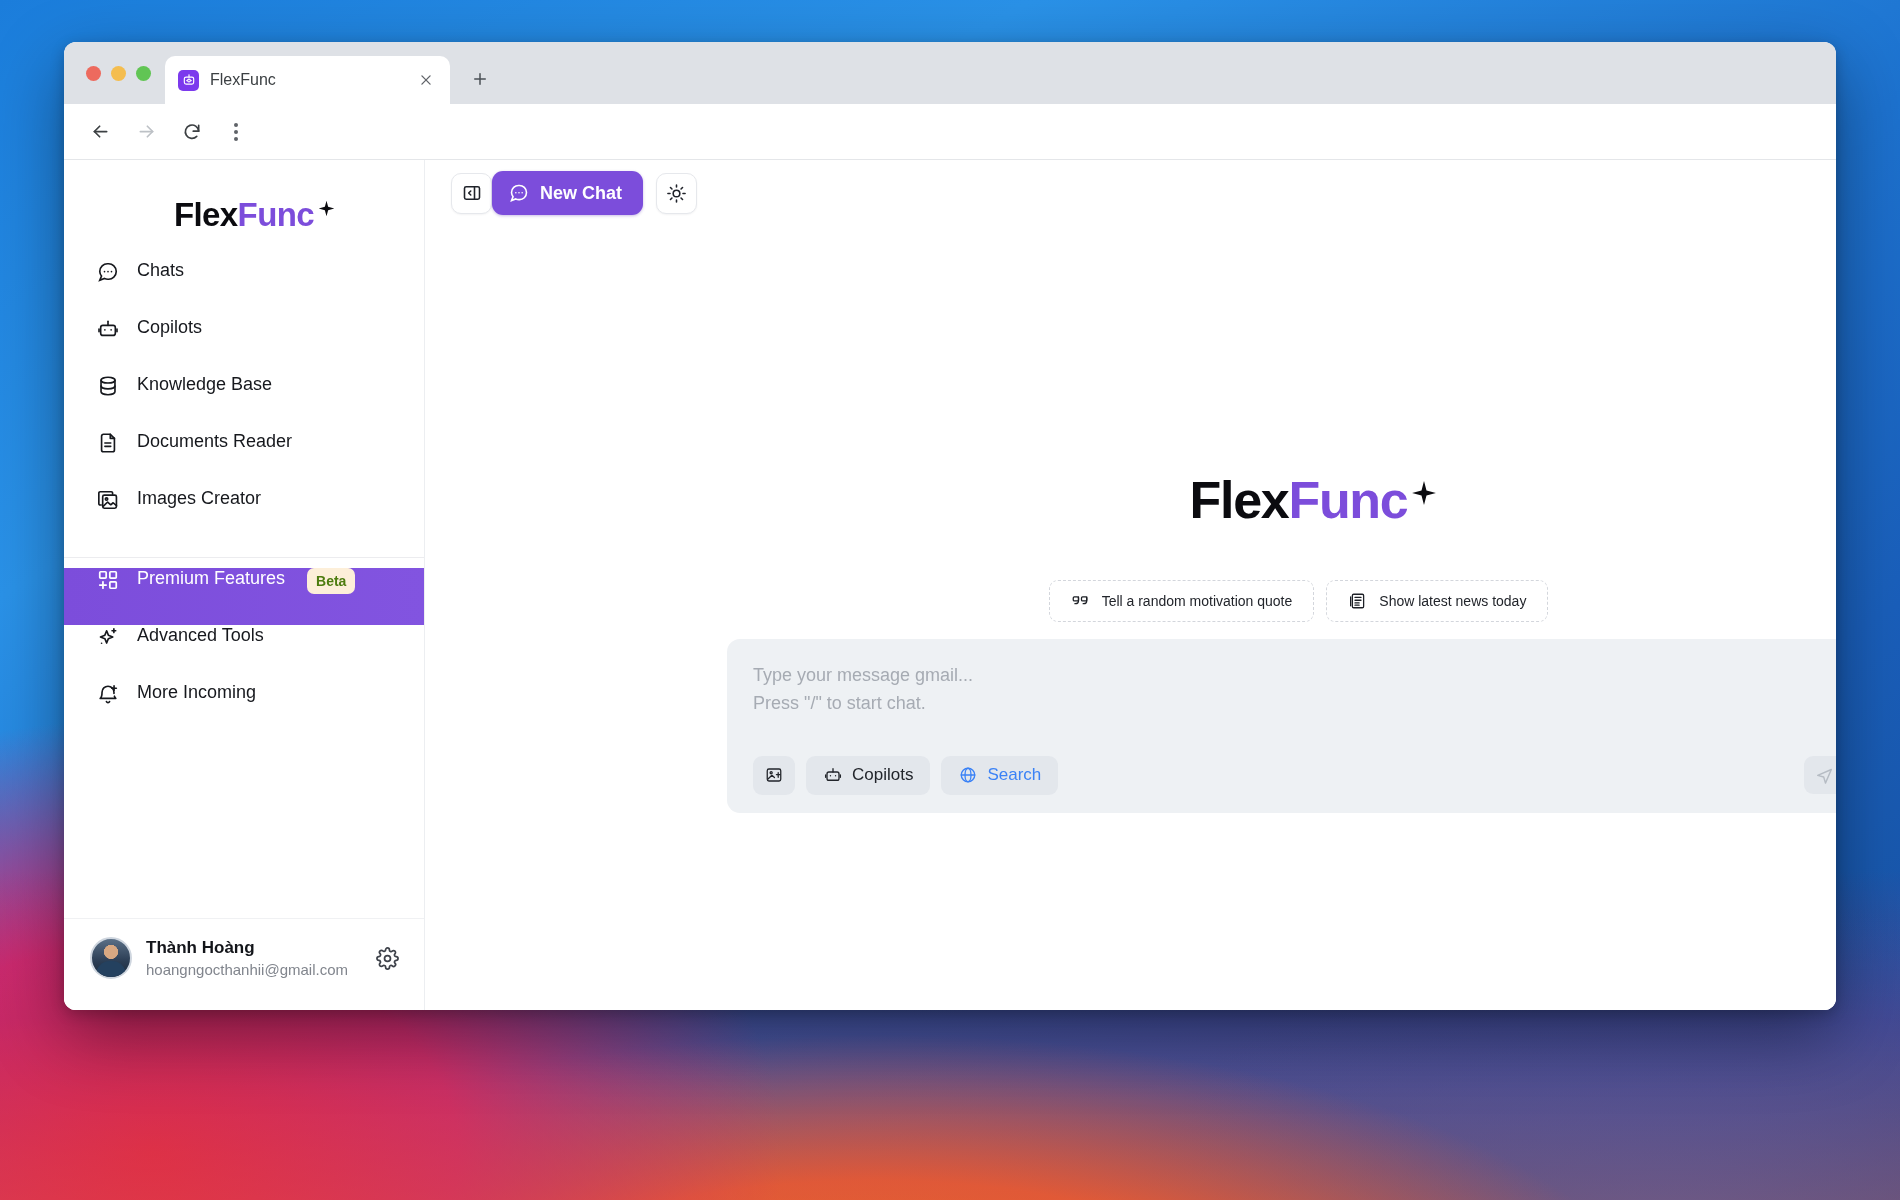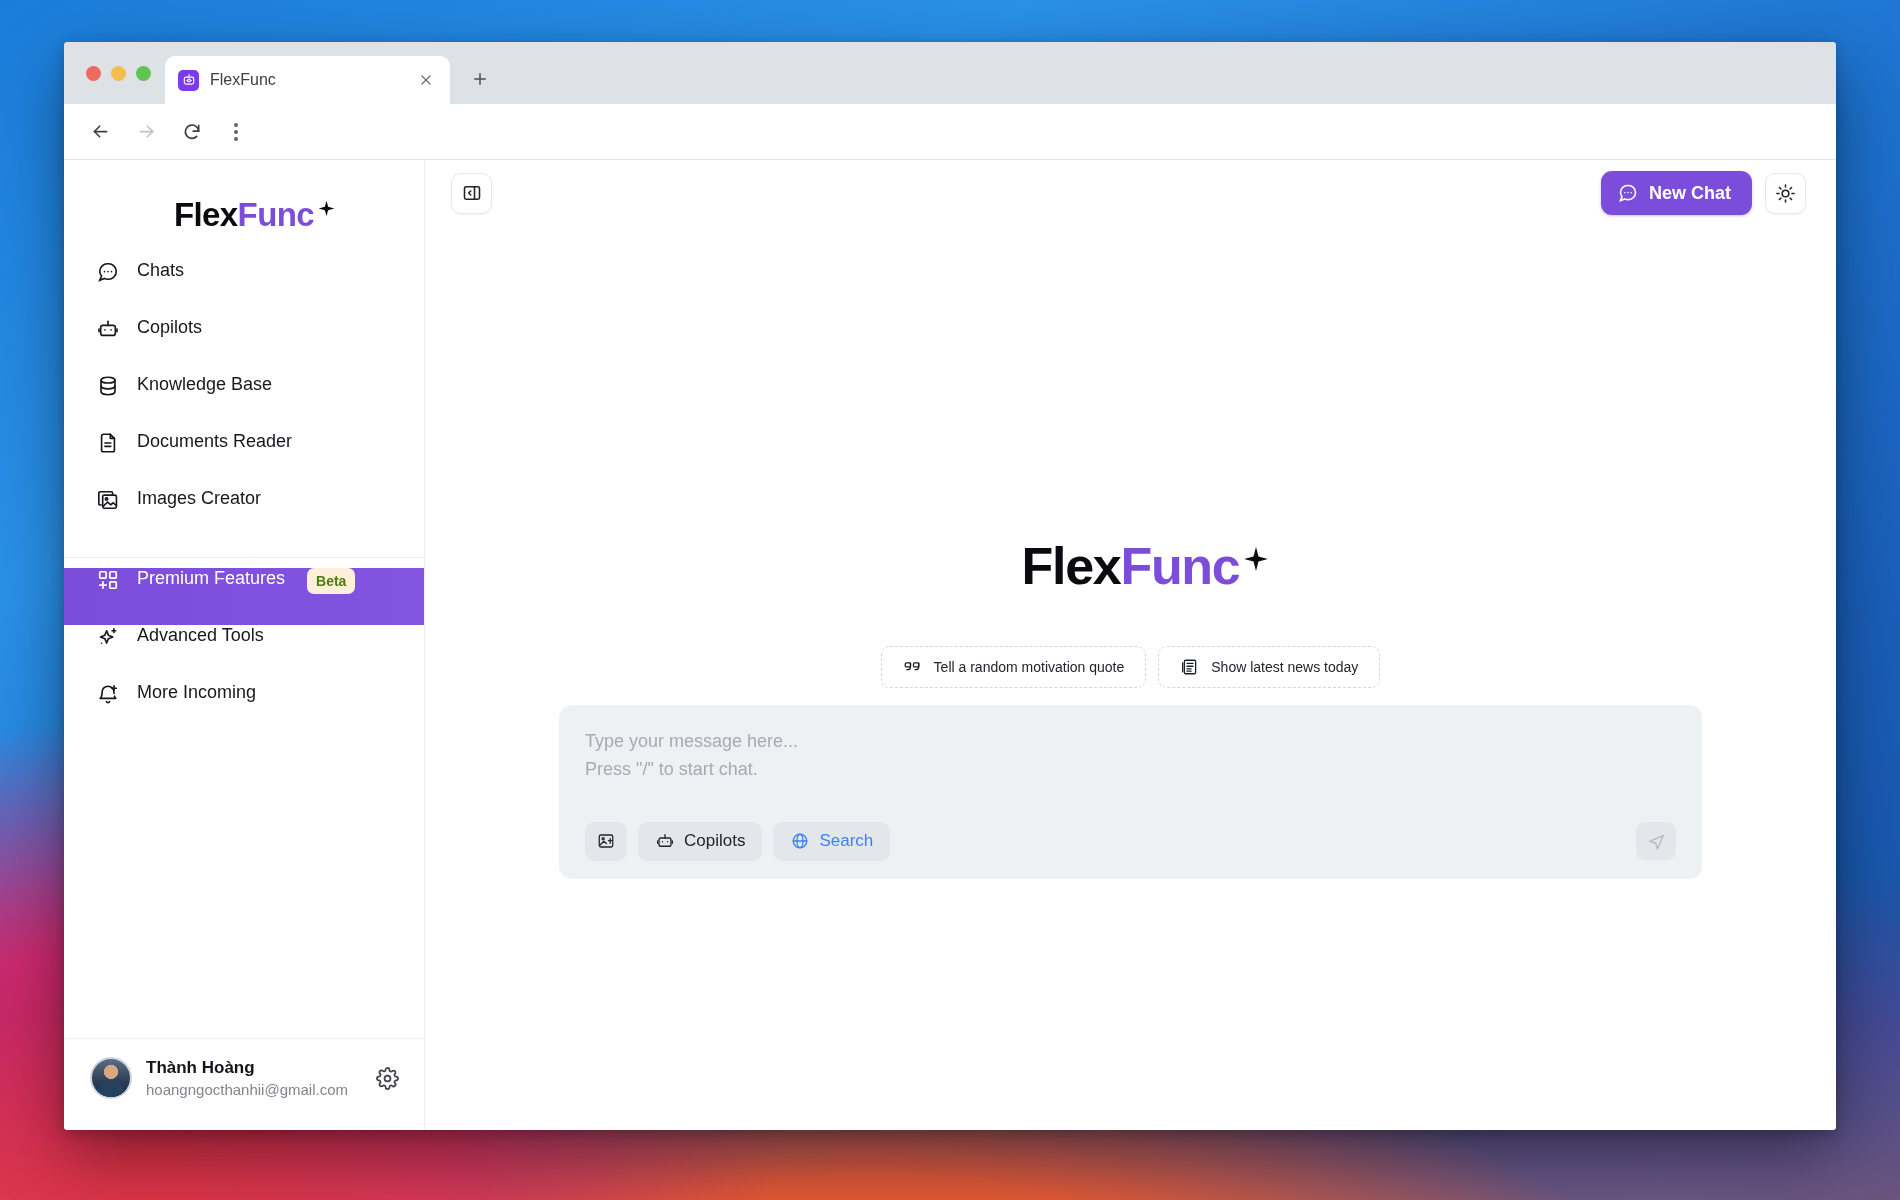--- a/index.html
+++ b/index.html
@@ -27,23 +27,23 @@
     content: "";
     position: absolute;
     left: 0; right: 0; bottom: 0; height: 330px;
     background: linear-gradient(180deg, rgba(21,90,175,0) 0%, rgba(160,40,90,.30) 45%, rgba(215,75,50,.42) 100%);
   }
 
   
   .browser {
     position: absolute;
     left: 64px; top: 42px;
-    width: 1772px; height: 1088px;
+    width: 1772px; height: 968px;
     background: #fff;
-    border-radius: 4px;
+    border-radius: 12px;
     box-shadow: 0 26px 70px rgba(0,0,0,.42), 0 4px 14px rgba(0,0,0,.22);
     overflow: hidden;
     display: flex;
     flex-direction: column;
   }
 
   
   .tabstrip {
     height: 62px;
     background: #dee1e6;
@@ -249,21 +249,21 @@
   }
   .pinfo { flex: 1; min-width: 0; }
   .pname { font-size: 17px; font-weight: 700; color: #13151a; line-height: 1.35; }
   .pmail { font-size: 15px; color: #81858d; line-height: 1.35; white-space: nowrap; overflow: hidden; text-overflow: ellipsis; }
   .gear { width: 30px; height: 30px; display: flex; align-items: center; justify-content: center; color: #3d4149; flex: 0 0 auto; }
 
   
   .main {
     flex: 1;
     display: flex;
-    flex-direction: column;
+    flex-direction: row;
     min-width: 0;
     background: #fff;
   }
   .mainhead {
     height: 66px;
     display: flex;
     align-items: center;
     padding: 0 30px 0 26px;
     flex: 0 0 auto;
   }
@@ -647,21 +647,21 @@
                   <line x1="8" y1="17.6" x2="13.5" y2="17.6"></line>
               </svg>
             </span>
             <span>Show latest news today</span>
           </div>
 
         </div>
 
         <div class="composer">
           <div>
-            <div class="ph">Type your message here...</div>
+            <div class="ph">Type your message gmail...</div>
             <div class="ph">Press "/" to start chat.</div>
           </div>
 
           <div class="ctools">
 
             <div class="ctool sq">
               <span class="ic">
                 <svg width="18" height="18" viewBox="0 0 24 24" fill="none" stroke="currentColor" stroke-width="1.7" stroke-linecap="round" stroke-linejoin="round">
                   <rect x="3" y="4" width="18" height="16" rx="2.2"></rect>
                   <circle cx="8.2" cy="9" r="1.4"></circle>

